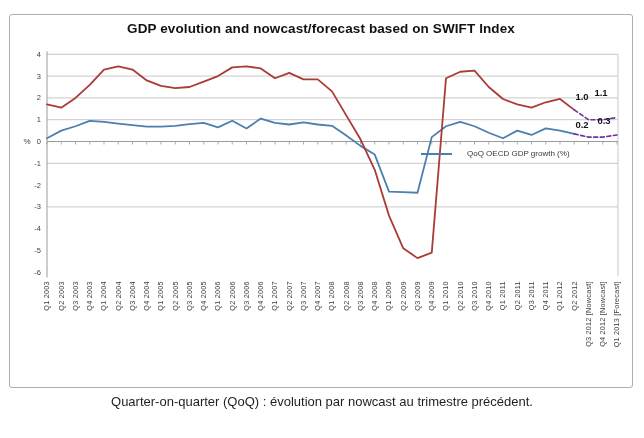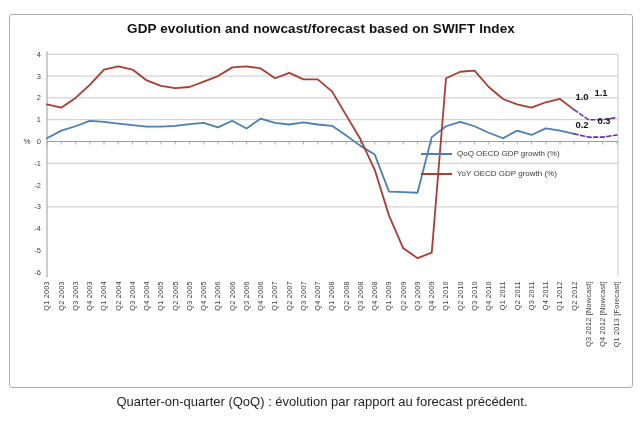--- a/index.html
+++ b/index.html
@@ -12,21 +12,21 @@
     border:1px solid #adadad;border-radius:3px;background:#fff;
   }
   .chart-title{
     position:absolute;left:9px;top:21px;width:624px;text-align:center;
     font-size:13.5px;font-weight:bold;color:#111;letter-spacing:.1px;
   }
   svg.plot{position:absolute;left:0;top:0;font-family:"Liberation Sans",sans-serif;}
   .legend{position:absolute;left:421px;top:143px;}
   .legend-row{height:20px;line-height:20px;white-space:nowrap;}
   .legend-line{display:inline-block;width:31px;height:2px;vertical-align:middle;margin-right:5px;}
-  .legend-label{font-size:8px;color:#3a3a3a;vertical-align:middle;}
+  .legend-label{font-size:8px;color:#3a3a3a;vertical-align:middle;margin-left:10px;}
   .caption{
     position:absolute;left:0;top:393px;width:644px;text-align:center;
     font-size:13px;color:#1f1f1f;line-height:18px;
   }
 </style>
 </head>
 <body>
 
 <div class="figure">
   <div class="chart-frame"></div>
@@ -143,21 +143,18 @@
       <text x="582" y="100" font-size="9.5" font-weight="bold" fill="#141414" text-anchor="middle">1.0</text>
       <text x="601" y="96" font-size="9.5" font-weight="bold" fill="#141414" text-anchor="middle">1.1</text>
       <text x="582" y="128" font-size="9.5" font-weight="bold" fill="#141414" text-anchor="middle">0.2</text>
       <text x="604" y="124" font-size="9.5" font-weight="bold" fill="#141414" text-anchor="middle">0.3</text>
     </svg>
 
   <div class="legend">
     <div class="legend-row">
       <span class="legend-line" id="legend-line-qoq" style="background: rgb(76, 127, 175);"></span><span class="legend-label">QoQ OECD GDP growth (%)</span>
     </div>
-    <div class="legend-row">
-      <span class="legend-line" id="legend-line-yoy" style="background: rgb(169, 60, 52);"></span><span class="legend-label">YoY OECD GDP growth (%)</span>
-    </div>
   </div>
 
   <div class="caption">
-    <div>Quarter-on-quarter (QoQ) : évolution par rapport au forecast précédent.</div>
+    <div>Quarter-on-quarter (QoQ) : évolution par nowcast au trimestre précédent.</div>
   </div>
 </div>
 
 </body></html>

